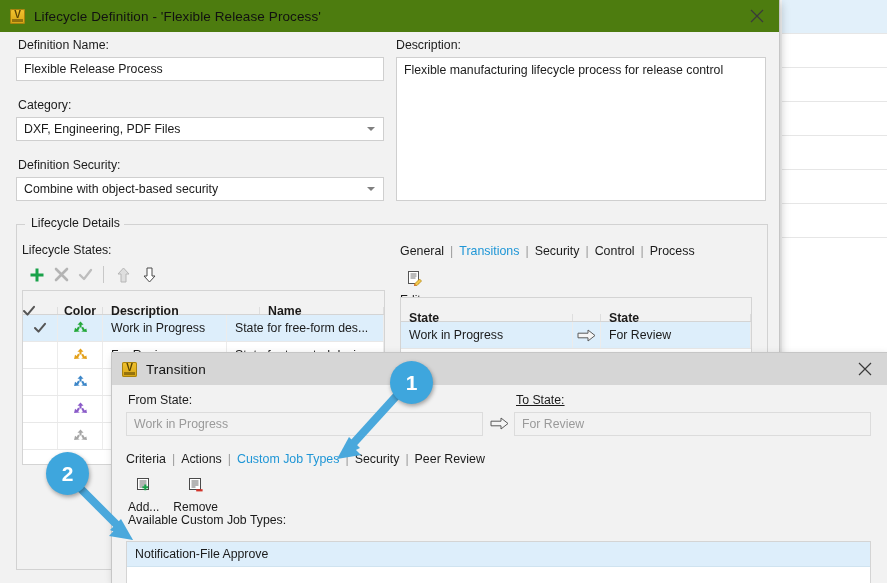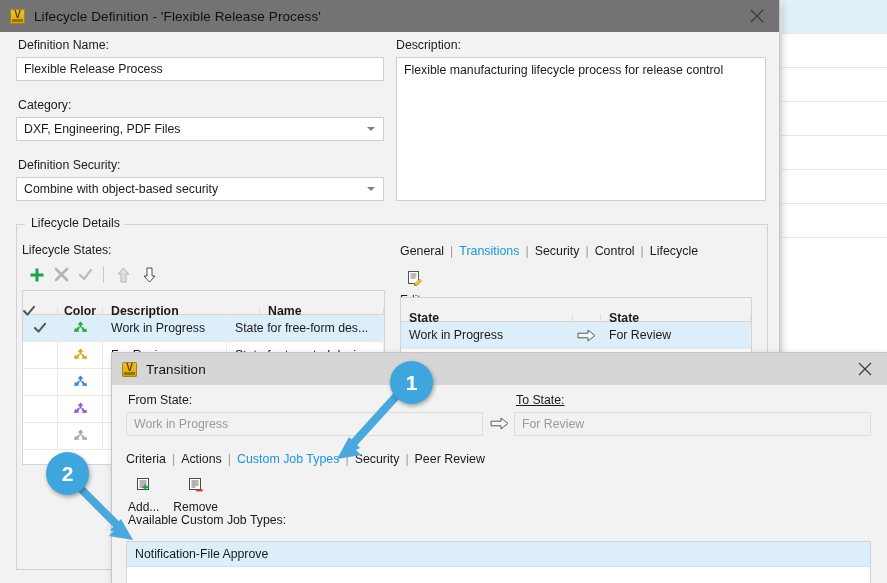--- a/index.html
+++ b/index.html
@@ -19,21 +19,21 @@
   .bg-gutter-a { position:absolute; left:0; top:0; width:18px; height:583px; background:#f0f0f0; border-right:1px solid #dcdcdc; }
   .bg-gutter-b { position:absolute; left:31px; top:0; width:18px; height:583px; background:#fafafa; border-right:1px solid #e3e3e3; border-left:1px solid #e3e3e3;}
   .bg-grid { position:absolute; left:49px; top:0; right:0; bottom:0; background:#ffffff; }
   .bg-row { height:33px; border-bottom:1px solid #e6e6e6; }
   .bg-row.sel { background:#e2f0fa; }
   .bg-panelcol { position:absolute; left:325px; top:0; width:58px; height:583px; background:#f4f4f4; border-left:1px solid #e3e3e3; border-right:1px solid #e3e3e3; }
   .bg-right-strip { position:absolute; left:778px; top:0; width:4px; height:583px; background:#f5f5f5; }
 
   
   .dialog { position:absolute; background:#f2f2f2; box-shadow: 0 0 0 1px #c6c6c6, 2px 3px 9px rgba(0,0,0,0.22); }
-  .titlebar { height:32px; background:#737373; display:flex; align-items:center; padding-left:10px; position:relative; }
+  .titlebar { height:32px; background:#4d7c0f; display:flex; align-items:center; padding-left:10px; position:relative; }
   .titlebar.grey { background:#d6d6d6; }
   .title-icon { width:15px; height:15px; border-radius:2px; margin-right:9px; position:relative;
                 background: linear-gradient(#f2c230,#d6a514); box-shadow: inset 0 0 0 1px #a8820d; flex:none; }
   .title-icon::before { content:"V"; position:absolute; left:0; right:0; top:-1px; font-size:10px; font-weight:bold; text-align:center; color:#5a4403; line-height:13px; }
   .title-icon::after { content:""; position:absolute; left:2px; right:2px; bottom:2px; height:3px; background:#6e5506; opacity:.65; }
   .title-text { font-size:13.5px; color:#111; letter-spacing:.1px; }
   .close-btn { position:absolute; right:0; top:0; width:44px; height:32px; display:flex; align-items:center; justify-content:center; cursor:pointer; }
   .close-btn svg { display:block; }
 
   
@@ -269,21 +269,21 @@
 
     <div class="tabs" style="position:absolute; left:400px; top:244px;">
       <span class="tab">General</span>
       <span class="tab-sep">|</span>
       <span class="tab active">Transitions</span>
       <span class="tab-sep">|</span>
       <span class="tab">Security</span>
       <span class="tab-sep">|</span>
       <span class="tab">Control</span>
       <span class="tab-sep">|</span>
-      <span class="tab">Lifecycle</span>
+      <span class="tab">Process</span>
     </div>
 
     <div class="tb-btn" style="position:absolute; left:400px; top:270px;">
       <span>
         <svg width="16" height="16" viewBox="0 0 16 16">
           <rect x="1.5" y="1.5" width="10" height="12" fill="#ffffff" stroke="#555" stroke-width="1"></rect>
           <path d="M3.5 4h6M3.5 6h6M3.5 8h5" stroke="#777" stroke-width="1"></path>
           <path d="M8 13.5 L12.5 9 L14.5 11 L10 15.5 L7.5 15.8 Z" fill="#f2c64a" stroke="#b58b16" stroke-width=".8"></path>
           <path d="M7.2 15.9 L7.6 13.8 L9 15.2 Z" fill="#e0533a"></path>
         </svg>

